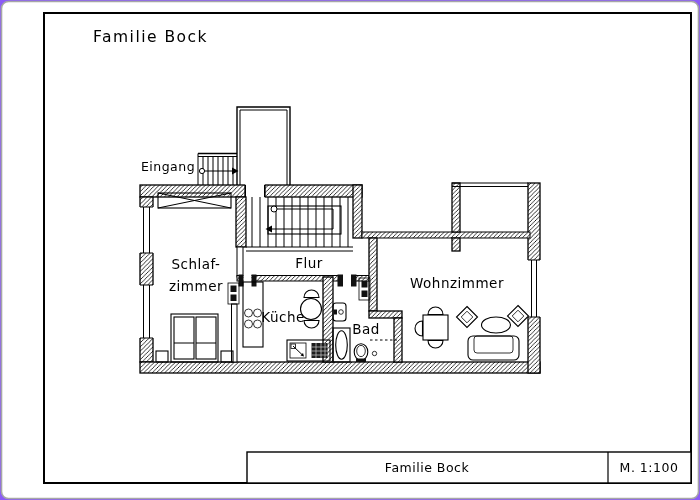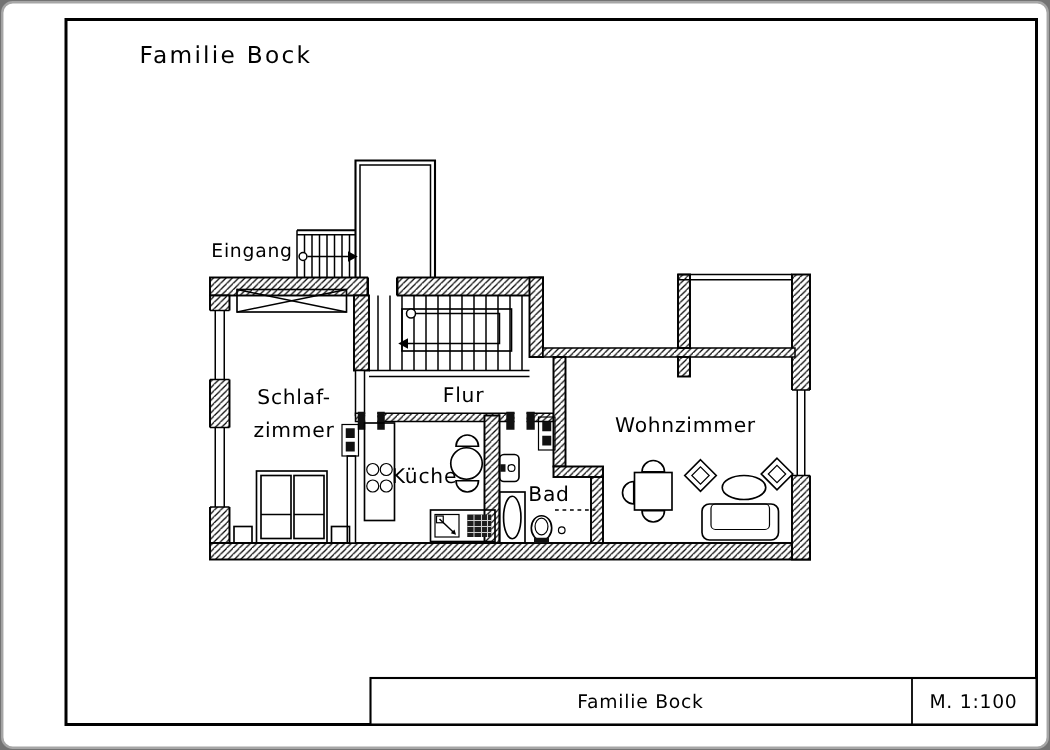--- a/index.html
+++ b/index.html
@@ -1,16 +1,16 @@
 <!DOCTYPE html>
 <html><head>
 <meta charset="utf-8">
 <style>
   html,body { margin:0; padding:0; background:#fff; }
-  .screen { position:relative; width:700px; height:500px; background:#737373; overflow:hidden;
+  .screen { position:relative; width:700px; height:500px; background:#8b5cf6; overflow:hidden;
             font-family:"DejaVu Sans", sans-serif; }
   svg text { font-family:"DejaVu Sans", sans-serif; fill:#000; }
   .t-room   { font-size:13.5px; letter-spacing:0.5px; }
   .t-small  { font-size:12.5px; letter-spacing:0.5px; }
   .t-title  { font-size:15.5px; letter-spacing:1.5px; }
   .t-block  { font-size:12.5px; letter-spacing:0.5px; }
   .w   { fill:url(#hatch); stroke:#000; stroke-width:1.3; }
   .wt  { fill:url(#hatch); stroke:#000; stroke-width:1; }
   .tw  { fill:#fff; stroke:#000; stroke-width:1; }
   .ln  { stroke:#000; stroke-width:1; fill:none; }

